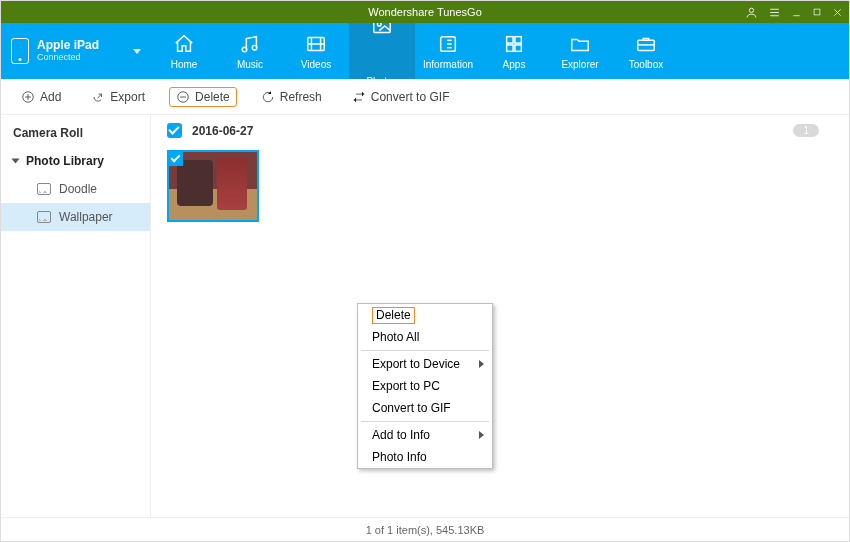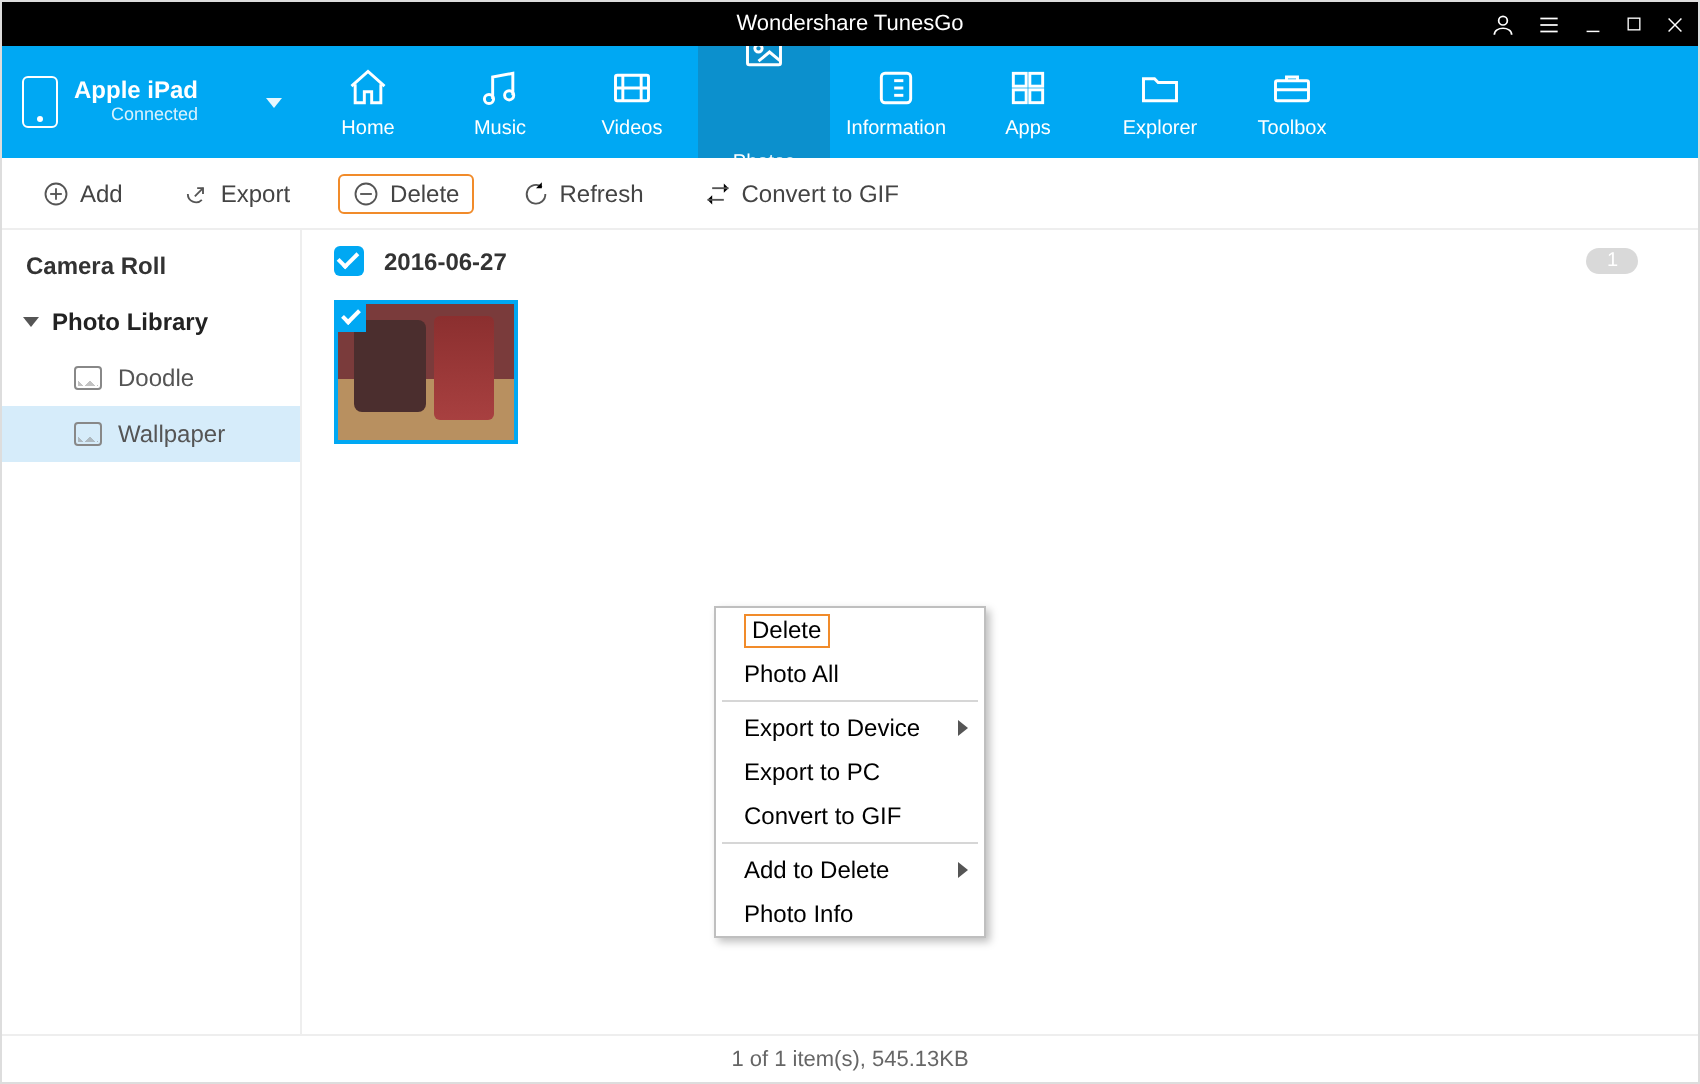--- a/index.html
+++ b/index.html
@@ -1,26 +1,26 @@
 <!DOCTYPE html>
 <html><head>
 <meta charset="utf-8">
 <style>
   * { box-sizing: border-box; margin: 0; padding: 0; font-family: "Segoe UI", Arial, sans-serif; }
   body { width: 850px; height: 542px; overflow: hidden; background: #fff; }
   .app { width: 850px; height: 542px; display: flex; flex-direction: column; border: 1px solid #ddd; }
 
   
-  .titlebar { height: 22px; background: #000000; color: #fff; display: flex; align-items: center; justify-content: center; position: relative; font-size: 11px; }
+  .titlebar { height: 22px; background: #4d7c0f; color: #fff; display: flex; align-items: center; justify-content: center; position: relative; font-size: 11px; }
   .titlebar .controls { position: absolute; right: 6px; top: 0; height: 22px; display: flex; align-items: center; gap: 10px; font-size: 12px; }
   .titlebar .controls span { cursor: pointer; display: flex; align-items: center; }
 
   
   .header { height: 56px; background: #00a8f3; display: flex; align-items: stretch; color: #fff; }
-  .device { width: 150px; display: flex; align-items: center; padding: 0 10px; gap: 8px; position: relative; text-align: right; }
+  .device { width: 150px; display: flex; align-items: center; padding: 0 10px; gap: 8px; position: relative; }
   .device .dev-icon { width: 18px; height: 26px; border: 1.5px solid #fff; border-radius: 3px; position: relative; }
   .device .dev-icon::after { content:""; position:absolute; bottom:2px; left:50%; transform:translateX(-50%); width:3px; height:3px; border-radius:50%; background:#fff; }
   .device .dev-text { display:flex; flex-direction:column; line-height:1.1; }
   .device .dev-text .name { font-size:12px; font-weight:600; }
   .device .dev-text .status { font-size:9px; opacity:0.85; }
   .device .chev { position:absolute; right:10px; width:0; height:0; border-left:4px solid transparent; border-right:4px solid transparent; border-top:5px solid #fff; opacity:0.9; }
 
   .tabs { display:flex; flex:1; }
   .tab { width: 66px; display:flex; flex-direction:column; align-items:center; justify-content:center; gap:4px; font-size:10px; cursor:pointer; }
   .tab.active { background:#0c90cd;gap:39px; }
@@ -303,21 +303,21 @@
             <span>Export to Device</span>
           </div>
         <div class="cm-item">
             <span>Export to PC</span>
           </div>
         <div class="cm-item">
             <span>Convert to GIF</span>
           </div>
         <div class="cm-sep"></div>
         <div class="cm-item has-sub">
-            <span>Add to Delete</span>
+            <span>Add to Info</span>
           </div>
         <div class="cm-item">
             <span>Photo Info</span>
           </div>
       </div>
     </div>
   </div>
 
   <div class="statusbar">
     <span>1 of 1 item(s), 545.13KB</span>

